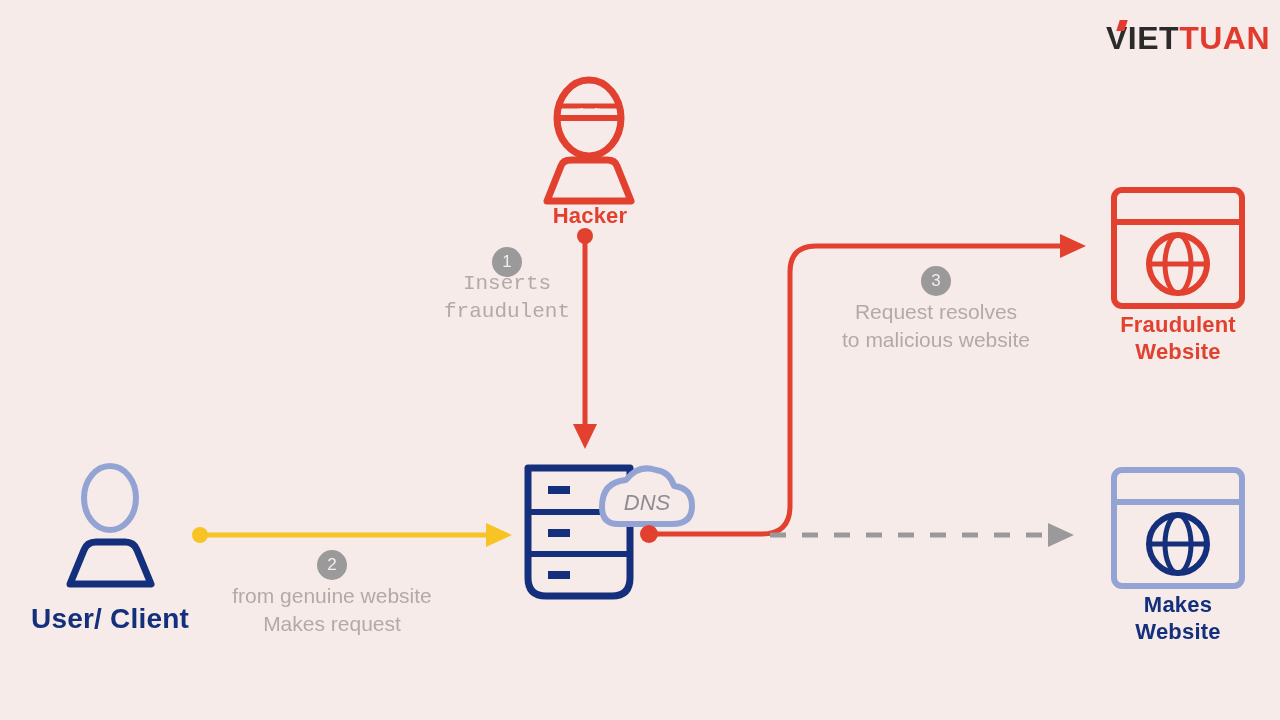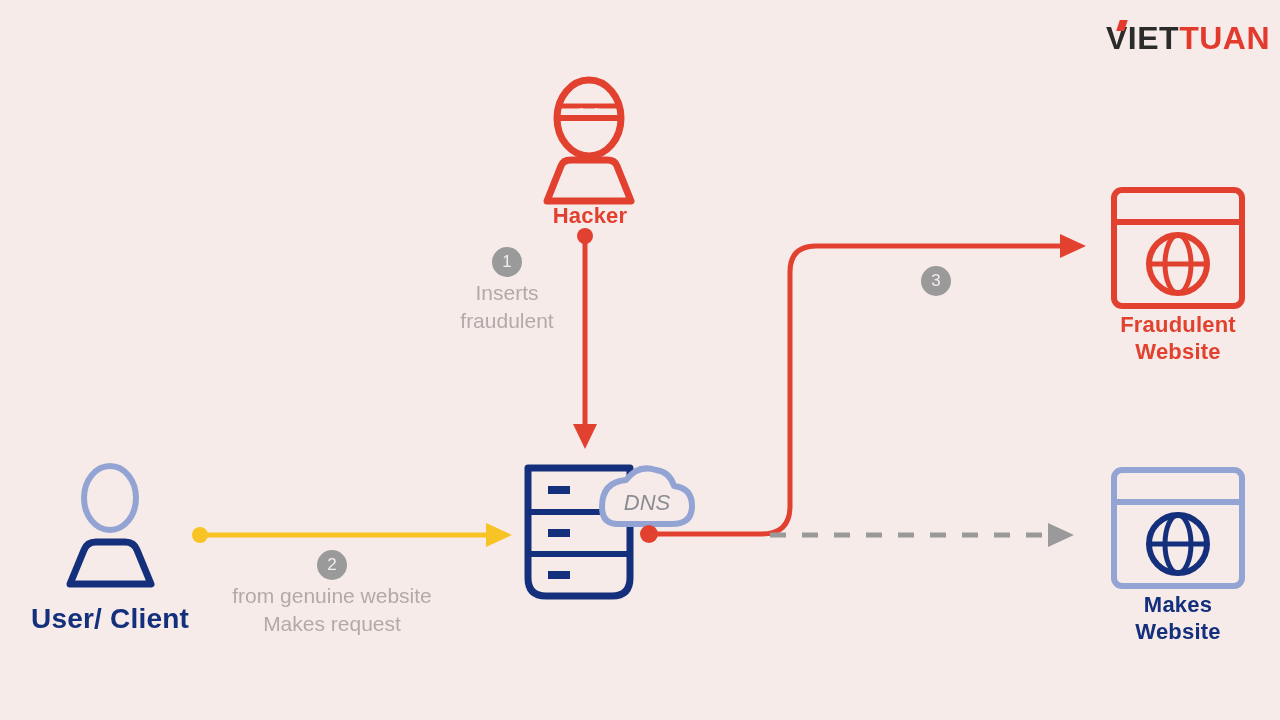--- a/index.html
+++ b/index.html
@@ -112,21 +112,21 @@
     <svg width="40" height="225" viewBox="0 0 40 225" aria-hidden="true">
       <circle cx="20" cy="8" r="8" fill="#e2412f"></circle>
       <line x1="20" y1="8" x2="20" y2="198" stroke="#e2412f" stroke-width="5"></line>
       <path d="M8 196 L32 196 L20 221 Z" fill="#e2412f"></path>
     </svg>
   </div>
 
   <div class="abs" style="left:492px; top:247px; width:30px; height:30px;">
     <div class="step-badge">1</div>
   </div>
-  <div class="abs step-caption" style="left:422px; top:279px; width:170px;">
+  <div class="abs step-caption" style="left:422px; top:270px; width:170px;font-family:Liberation Mono, monospace;">
     <div>Inserts</div>
     <div>fraudulent</div>
   </div>
 
   <div class="abs" style="left:48px; top:462px; width:125px; height:128px;">
     <svg width="125" height="128" viewBox="0 0 125 128" aria-hidden="true">
       <ellipse cx="62" cy="36" rx="26" ry="32" fill="none" stroke="#93a4d4" stroke-width="6"></ellipse>
       <path d="M22 122 L36 88 Q39 80 48 80 L77 80 Q86 80 89 88 L103 122 Z" fill="none" stroke="#14307c" stroke-width="7" stroke-linejoin="round"></path>
     </svg>
   </div>
@@ -169,20 +169,24 @@
     <svg width="460" height="320" viewBox="0 0 460 320" aria-hidden="true">
       <circle cx="9" cy="304" r="9" fill="#e2412f"></circle>
       <path d="M9 304 L122 304 Q150 304 150 276 L150 42 Q150 16 176 16 L424 16" fill="none" stroke="#e2412f" stroke-width="5" stroke-linecap="round"></path>
       <path d="M420 4 L420 28 L446 16 Z" fill="#e2412f"></path>
     </svg>
   </div>
 
   <div class="abs" style="left:921px; top:266px; width:30px; height:30px;">
     <div class="step-badge">3</div>
   </div>
+  <div class="abs step-caption" style="left:806px; top:298px; width:260px;">
+    <div>Request resolves</div>
+    <div>to malicious website</div>
+  </div>
 
   <div class="abs" style="left:768px; top:518px; width:320px; height:36px;">
     <svg width="320" height="36" viewBox="0 0 320 36" aria-hidden="true">
       <line x1="2" y1="17" x2="282" y2="17" stroke="#9a9a9a" stroke-width="5" stroke-dasharray="16 16" stroke-linecap="butt"></line>
       <path d="M280 5 L280 29 L306 17 Z" fill="#9a9a9a"></path>
     </svg>
   </div>
 
   <div class="abs" style="left:1108px; top:186px; width:140px; height:126px;">
     <svg width="140" height="126" viewBox="0 0 140 126" aria-hidden="true">

